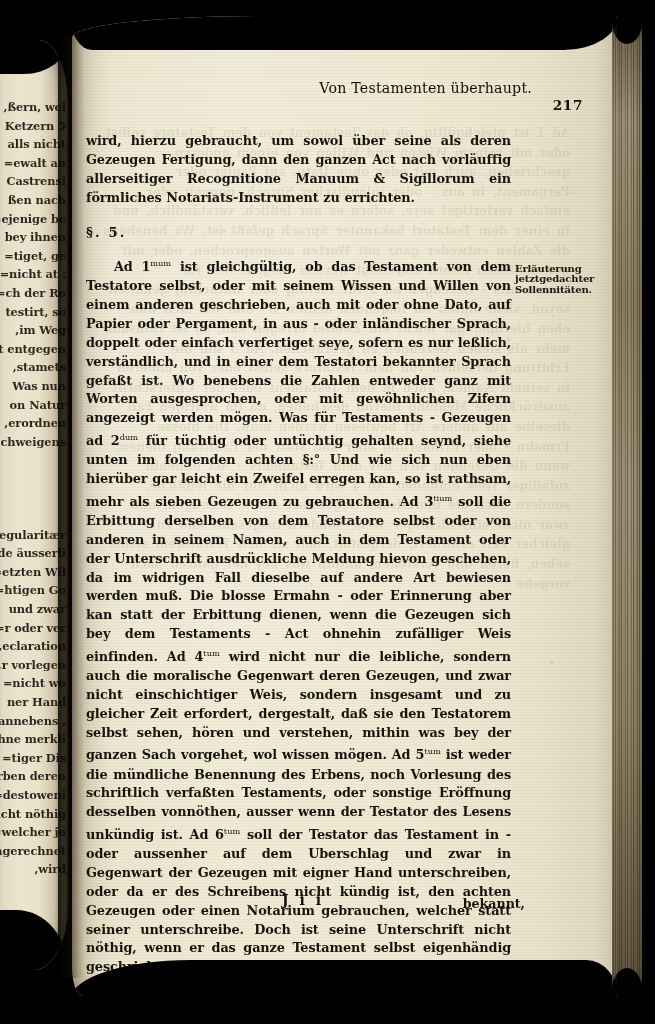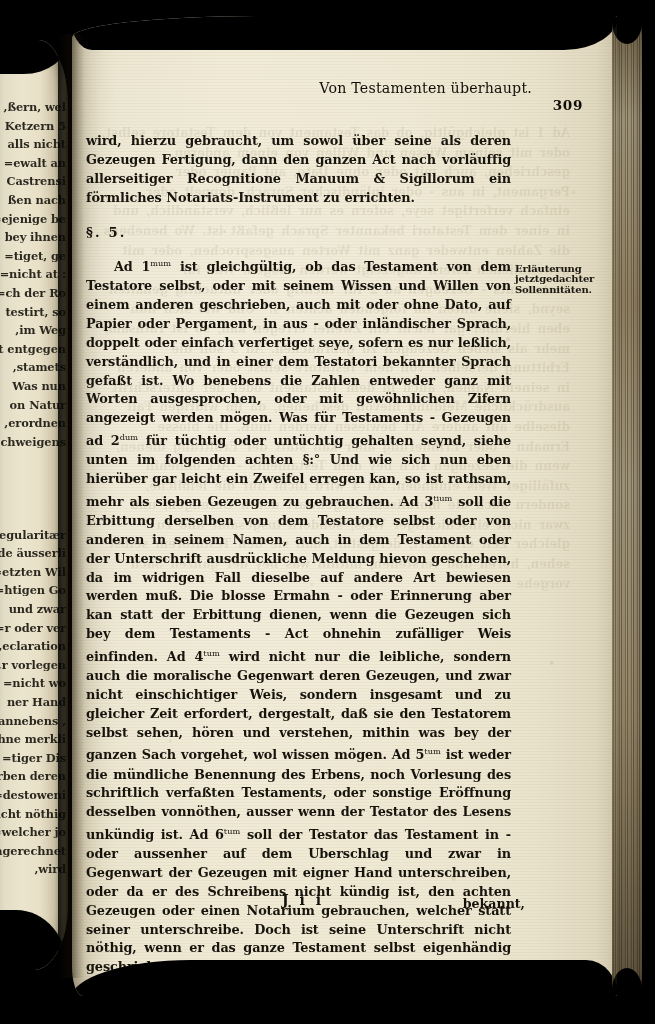--- a/index.html
+++ b/index.html
@@ -379,21 +379,21 @@
 
   <div class="recto">
     <div class="grain"></div>
     <div class="foxing"></div>
     <div class="showthrough" id="showthrough">Ad 1  ist gleichgültig, ob das Testament von dem Testatore selbst, oder mit seinem Wissen und Willen von einem anderen geschrieben, auch mit oder ohne Dato, auf Papier oder Pergament, in aus - oder inländischer Sprach, doppelt oder einfach verfertiget seye, sofern es nur leßlich, verständlich, und in einer dem Testatori bekannter Sprach gefaßt ist. Wo benebens die Zahlen entweder ganz mit Worten ausgesprochen, oder mit gewöhnlichen Zifern angezeigt werden mögen.    Was für Testaments - Gezeugen ad 2  für tüchtig oder untüchtig gehalten seynd, siehe unten im folgenden achten §:°  Und wie sich nun eben hierüber gar leicht ein Zweifel erregen kan, so ist rathsam, mehr als sieben Gezeugen zu gebrauchen.    Ad 3  soll die Erbittung derselben von dem Testatore selbst oder von anderen in seinem Namen, auch in dem Testament oder der Unterschrift ausdrückliche Meldung hievon geschehen, da im widrigen Fall dieselbe auf andere Art bewiesen werden muß.    Die blosse Ermahn - oder Erinnerung aber kan statt der Erbittung dienen, wenn die Gezeugen sich bey dem Testaments - Act ohnehin zufälliger Weis einfinden.   Ad 4  wird nicht nur die leibliche, sondern auch die moralische Gegenwart deren Gezeugen, und zwar nicht einschichtiger Weis, sondern insgesamt und zu gleicher Zeit erfordert, dergestalt, daß sie den Testatorem selbst sehen, hören und verstehen, mithin was bey der ganzen Sach vorgehe</div>
 
     <div class="page-body">
 
       <div class="running-head">Von Testamenten überhaupt.</div>
 
-      <div class="folio">309</div>
+      <div class="folio">217</div>
 
       <div class="column">
         <p class="para-1">wird, hierzu gebraucht, um sowol über seine als deren Gezeugen Fertigung, dann den ganzen Act nach vorläuffig allerseitiger Recognitione Manuum &amp; Sigillorum ein förmliches Notariats-Instrument zu errichten.</p>
 
         <div class="section-mark">§.  5.</div>
 
         <p class="para-2" id="sec5">Ad 1<sup class="ord">mum</sup> ist gleichgültig, ob das Testament von dem Testatore selbst, oder mit seinem Wissen und Willen von einem anderen geschrieben, auch mit oder ohne Dato, auf Papier oder Pergament, in aus - oder inländischer Sprach, doppelt oder einfach verfertiget seye, sofern es nur leßlich, verständlich, und in einer dem Testatori bekannter Sprach gefaßt ist. Wo benebens die Zahlen entweder ganz mit Worten ausgesprochen, oder mit gewöhnlichen Zifern angezeigt werden mögen.    Was für Testaments - Gezeugen ad 2<sup class="ord">dum</sup> für tüchtig oder untüchtig gehalten seynd, siehe unten im folgenden achten §:°  Und wie sich nun eben hierüber gar leicht ein Zweifel erregen kan, so ist rathsam, mehr als sieben Gezeugen zu gebrauchen.    Ad 3<sup class="ord">tium</sup> soll die Erbittung derselben von dem Testatore selbst oder von anderen in seinem Namen, auch in dem Testament oder der Unterschrift ausdrückliche Meldung hievon geschehen, da im widrigen Fall dieselbe auf andere Art bewiesen werden muß.    Die blosse Ermahn - oder Erinnerung aber kan statt der Erbittung dienen, wenn die Gezeugen sich bey dem Testaments - Act ohnehin zufälliger Weis einfinden.   Ad 4<sup class="ord">tum</sup> wird nicht nur die leibliche, sondern auch die moralische Gegenwart deren Gezeugen, und zwar nicht einschichtiger Weis, sondern insgesamt und zu gleicher Zeit erfordert, dergestalt, daß sie den Testatorem selbst sehen, hören und verstehen, mithin was bey der ganzen Sach vorgehet, wol wissen mögen.    Ad 5<sup class="ord">tum</sup> ist weder die mündliche Benennung des Erbens, noch Vorlesung des schriftlich verfaßten Testaments, oder sonstige Eröffnung desselben vonnöthen, ausser wenn der Testator des Lesens unkündig ist.    Ad 6<sup class="ord">tum</sup> soll der Testator das Testament in - oder aussenher auf dem Uberschlag und zwar in Gegenwart der Gezeugen mit eigner Hand unterschreiben, oder da er des Schreibens nicht kündig ist, den achten Gezeugen oder einen Notarium gebrauchen, welcher statt seiner unterschreibe.    Doch ist seine Unterschrift nicht nöthig, wenn er das ganze Testament selbst eigenhändig geschrieben hat, und dieses in dem Context bemerkt oder seine Hand sonst gnugsam</p>
       </div>
 
       <div class="marginalia">Erläuterung jetztgedachter Sollennitäten.</div>

